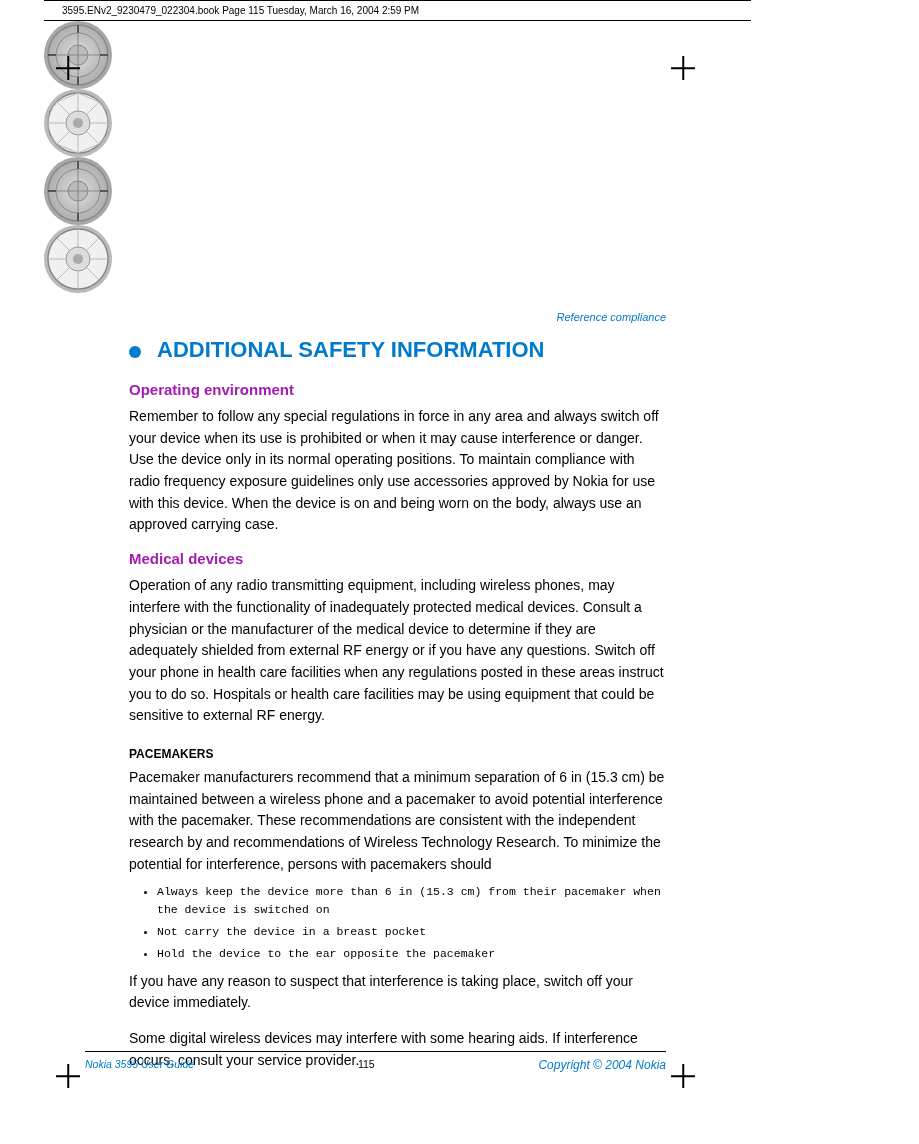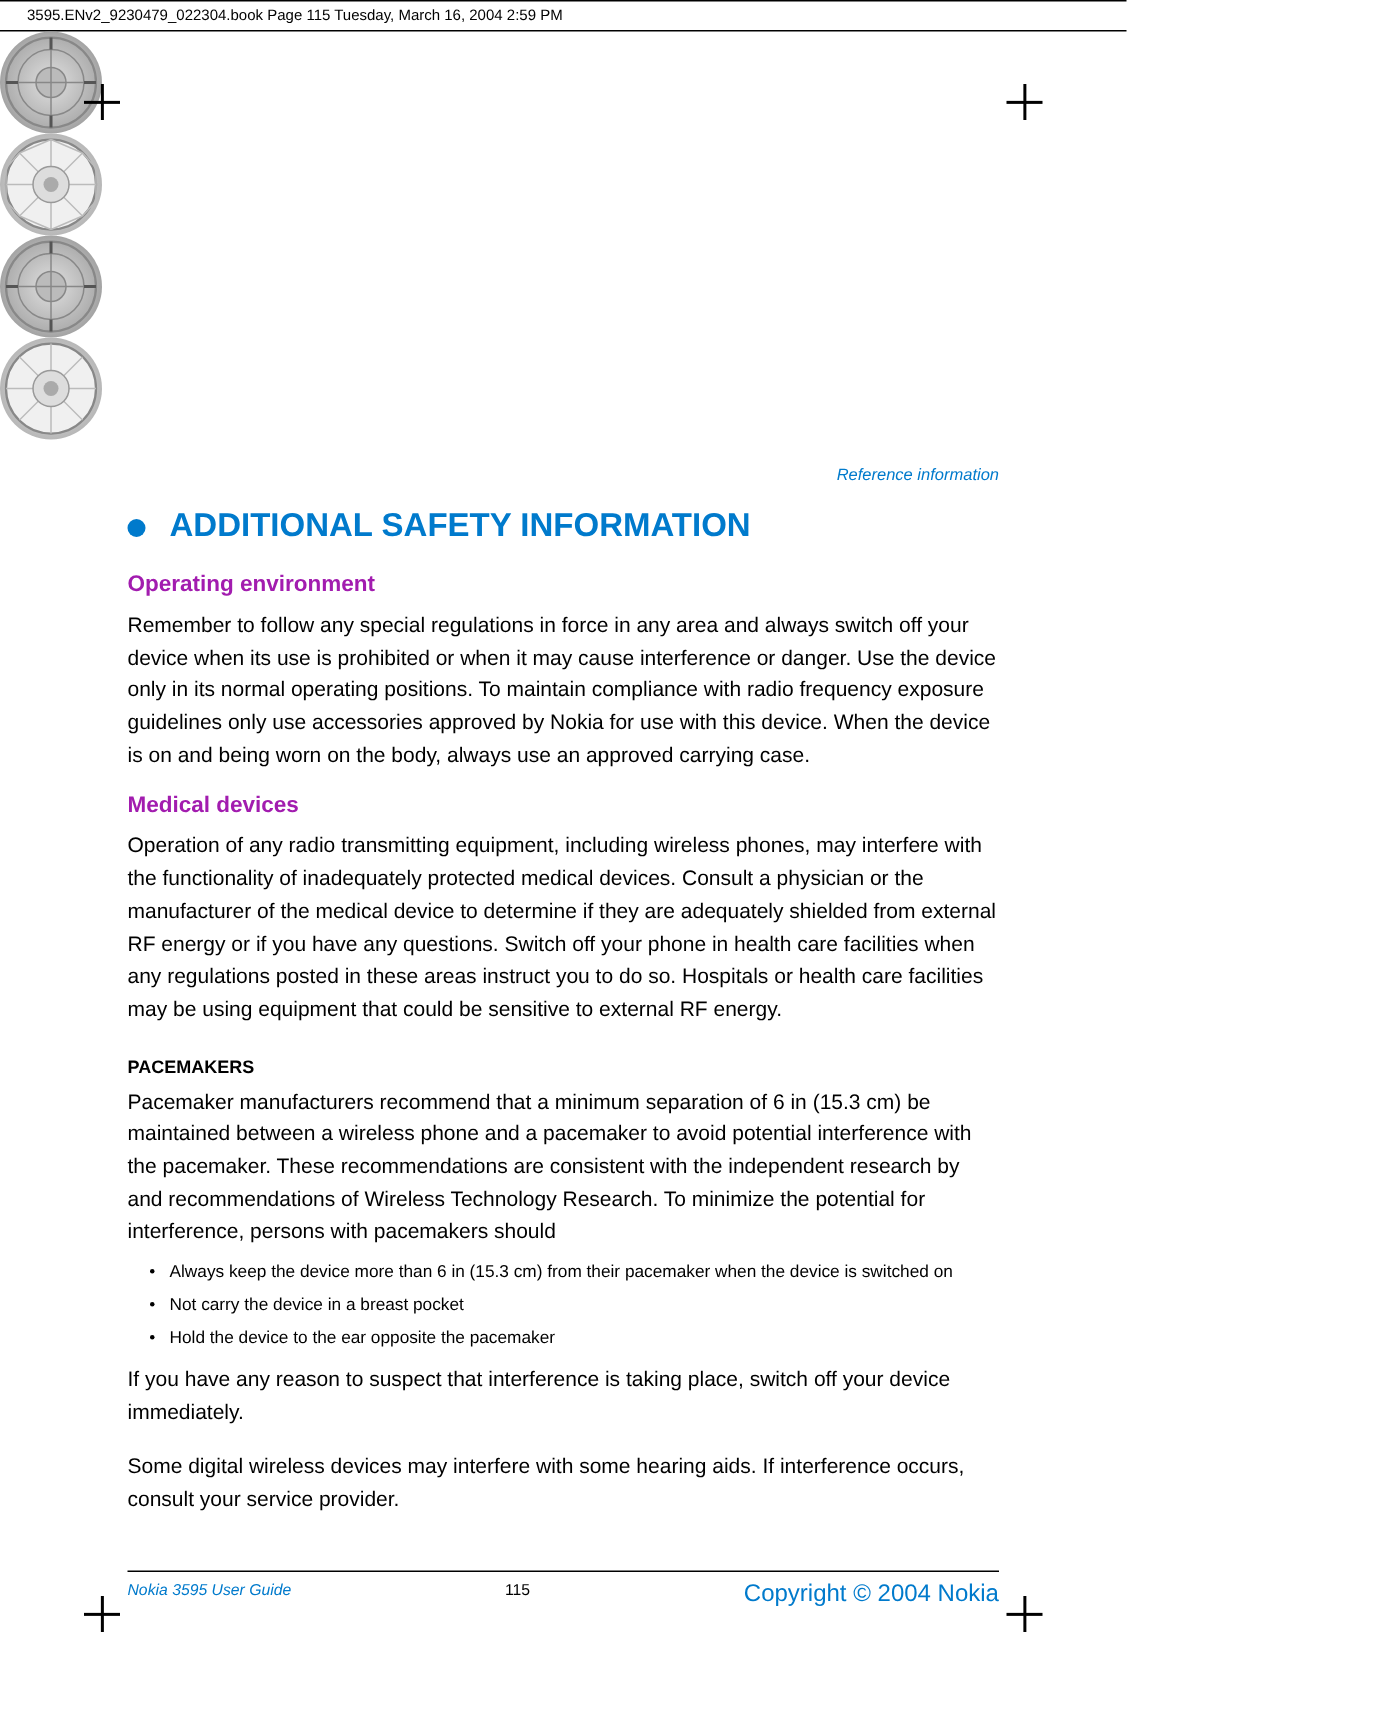--- a/index.html
+++ b/index.html
@@ -11,20 +11,21 @@
       min-height: 1144px;
       position: relative;
       overflow: hidden;
     }
 
     .page {
       width: 751px;
       min-height: 1144px;
       background: #fff;
       position: relative;
+      padding-left: 44px;
     }
 
     
     .top-bar {
       border-top: 1.5px solid #000;
       border-bottom: 1.5px solid #000;
       padding: 4px 18px;
       font-size: 10px;
       color: #000;
       display: flex;
@@ -135,20 +136,21 @@
       margin-top: 20px;
     }
 
     
     .bullet-list {
       margin: 8px 0 8px 28px;
       list-style: disc;
       font-size: 11.5px;
       color: #000;
       line-height: 1.55;
+      font-family: Liberation Mono, monospace;
     }
     .bullet-list li {
       margin-bottom: 4px;
     }
 
     
     .footer {
       position: absolute;
       bottom: 72px;
       left: 85px;
@@ -164,22 +166,23 @@
       color: #007acc;
       font-style: italic;
     }
 
     .footer-center {
       font-size: 10.5px;
       color: #000;
     }
 
     .footer-right {
-      font-size: 16px;
+      font-size: 12px;
       color: #007acc;
+      font-style: italic;
     }
 
     
     .small-cross {
       position: absolute;
       width: 24px;
       height: 24px;
     }
     
     .cross-h {
@@ -297,21 +300,21 @@
     <div class="cross-h"></div>
     <div class="cross-v"></div>
   </div>
   <div class="small-cross cross-inner-br">
     <div class="cross-h"></div>
     <div class="cross-v"></div>
   </div>
 
   <div class="content">
 
-    <div class="ref-info">Reference information</div>
+    <div class="ref-info">Reference compliance</div>
 
     <div class="section-title">
       <span class="bullet-dot"></span>
       <span>ADDITIONAL SAFETY INFORMATION</span>
     </div>
 
     <div class="subsection-title">Operating environment</div>
     <div class="body-text">Remember to follow any special regulations in force in any area and always switch off your device when its use is prohibited or when it may cause interference or danger. Use the device only in its normal operating positions. To maintain compliance with radio frequency exposure guidelines only use accessories approved by Nokia for use with this device. When the device is on and being worn on the body, always use an approved carrying case.</div>
 
     <div class="subsection-title">Medical devices</div>

